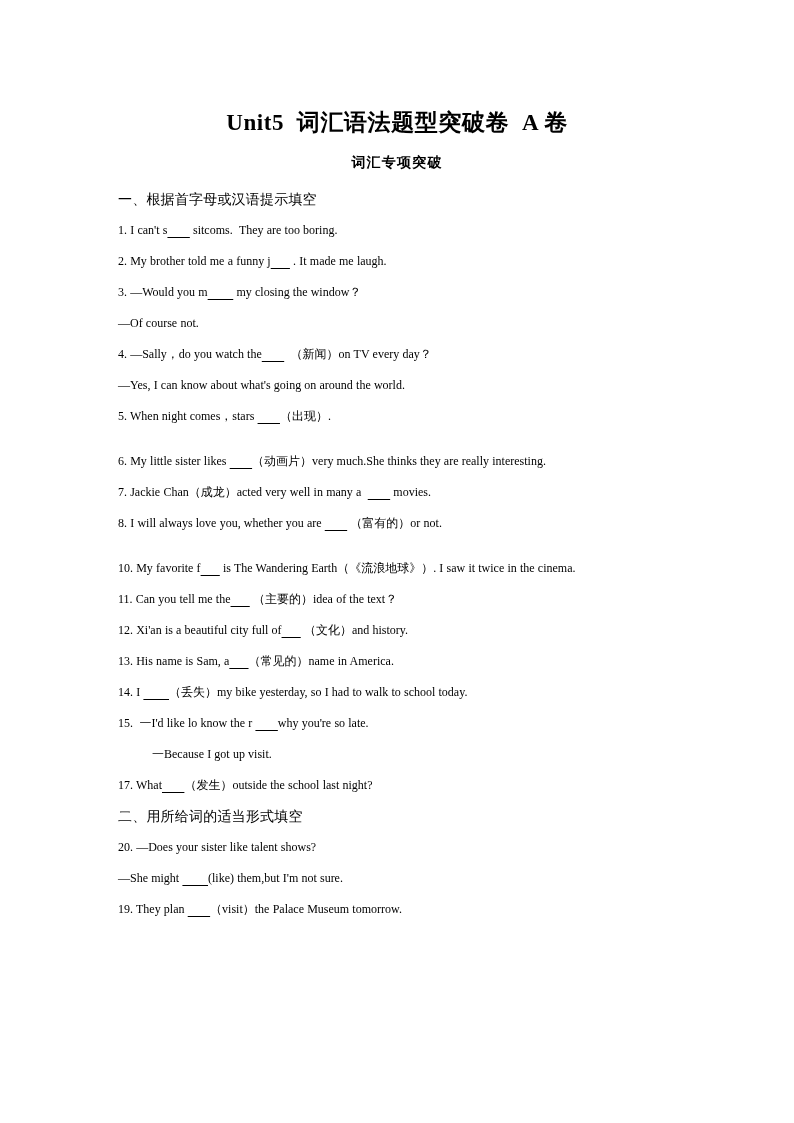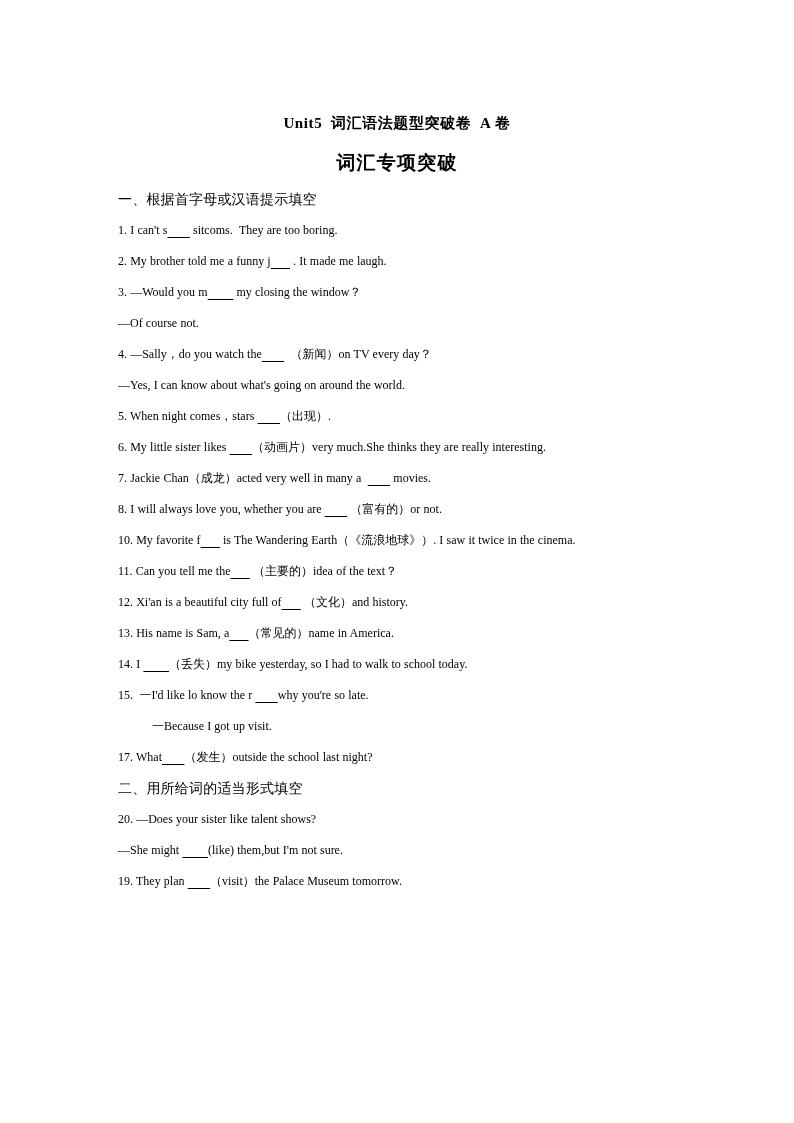--- a/index.html
+++ b/index.html
@@ -26,32 +26,32 @@
     position: absolute;
     left: 118px;
     top: 100px;
     width: 558px;
   }
 
   
   .doc-title {
     font-family: "Liberation Serif", "DejaVu Serif", serif;
     font-weight: bold;
-    font-size: 15px;
+    font-size: 23px;
     text-align: center;
     letter-spacing: 0.6px;
     line-height: 30px;
     margin: 0;
     padding-top: 8px;
     white-space: pre;
   }
   .doc-subtitle {
     font-family: "Liberation Serif", "DejaVu Serif", serif;
     font-weight: bold;
-    font-size: 19px;
+    font-size: 14px;
     text-align: center;
     letter-spacing: 1.2px;
     line-height: 30px;
     margin: 0;
     padding-top: 10px;
     padding-bottom: 6px;
     white-space: pre;
   }
 
   
@@ -70,20 +70,21 @@
     font-size: 12px;
     line-height: 31px;
     margin: 0;
     white-space: pre-wrap;
     word-spacing: 0.2px;
   }
   .qline.justify {
     text-align: justify;
     text-align-last: left;
     white-space: normal;
+    margin-top: 14px;
   }
   .qline.indent {
     padding-left: 34px;
   }
   .u {
     text-decoration: underline;
     text-underline-offset: 2.5px;
   }
 </style>
 </head>

